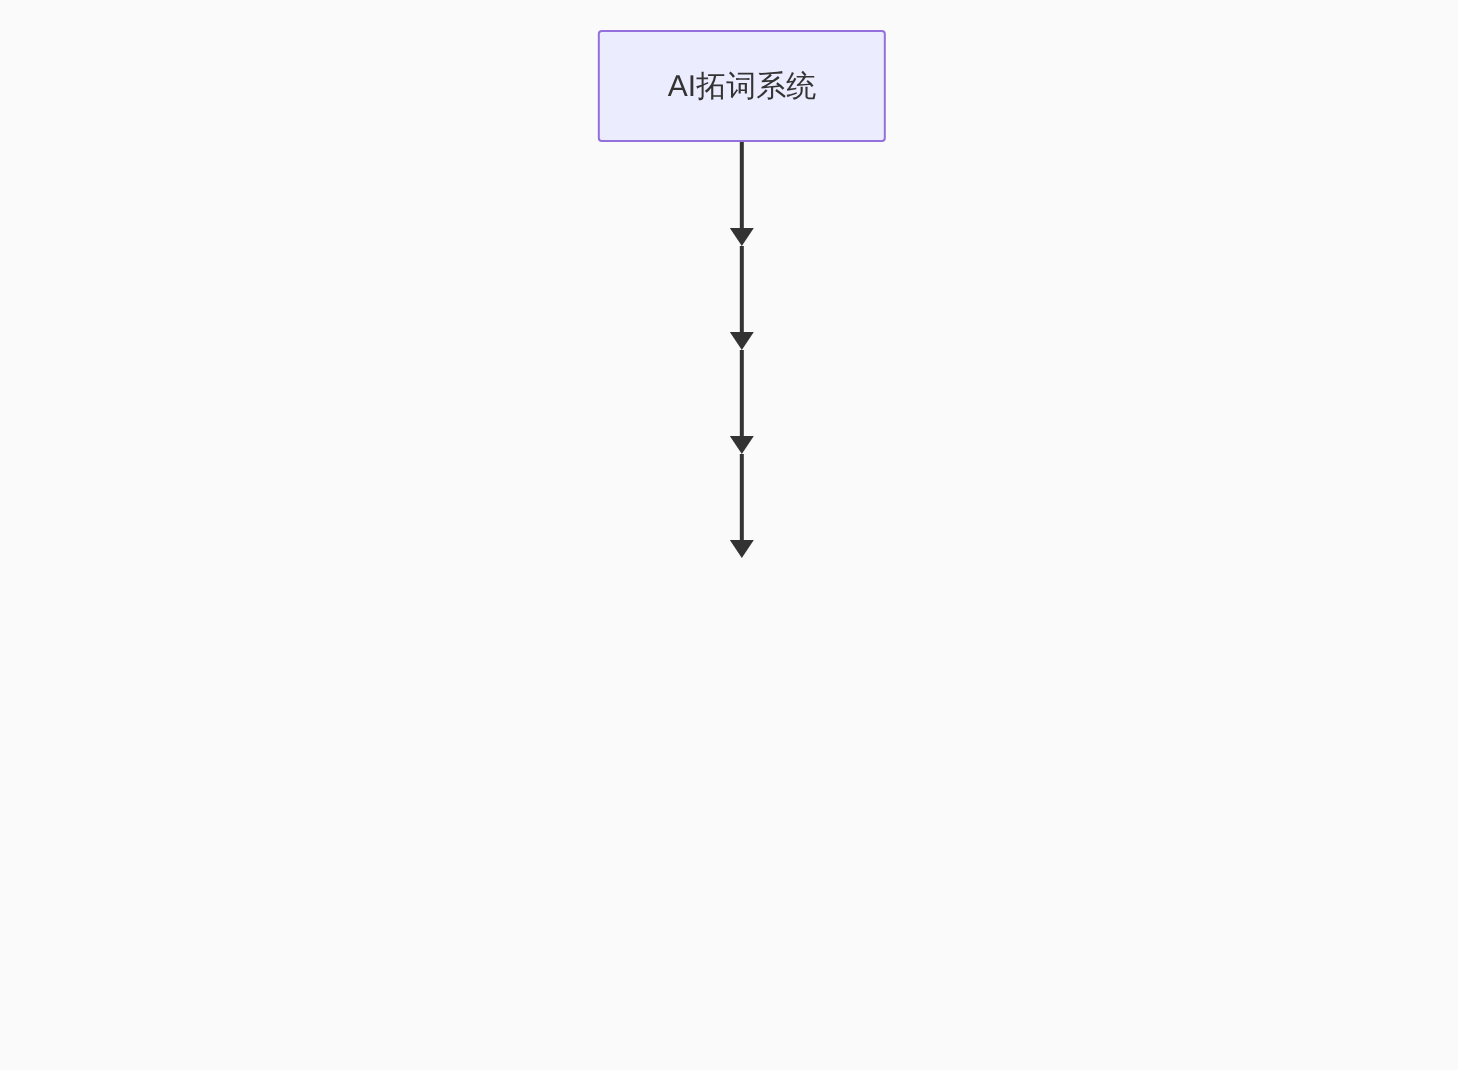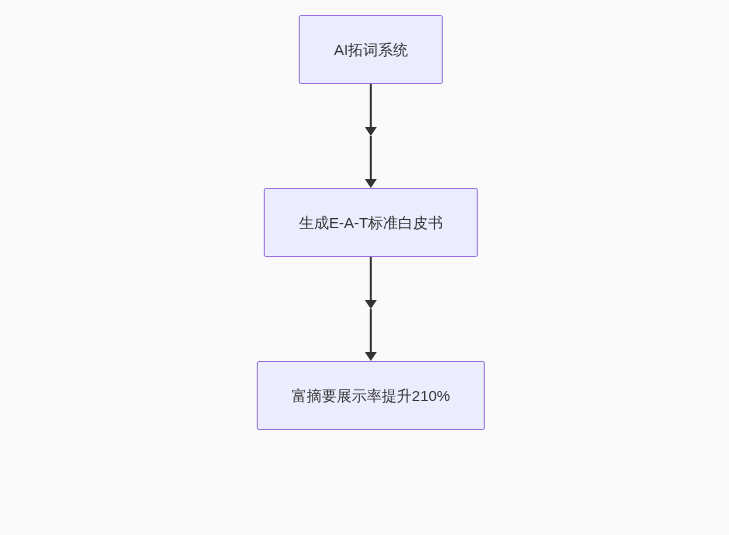--- a/index.html
+++ b/index.html
@@ -22,21 +22,21 @@
     position: absolute;
     left: 371px;
     top: 15px;
     transform: translateX(-50%);
     display: flex;
     flex-direction: column;
     align-items: center;
   }
   .flow-node {
     box-sizing: border-box;
-    height: 69px;
+    height: 56px;
     padding: 16px 34px;
     background: var(--node-fill);
     border: 1px solid var(--node-border);
     border-radius: 2px;
     display: flex;
     align-items: center;
     justify-content: flex-end;
     white-space: nowrap;
   }
   .flow-node .node-label {
@@ -77,32 +77,26 @@
     <div class="arrow-line"></div>
     <div class="arrow-head"></div>
   </div>
 
 
   <div class="flow-arrow">
     <div class="arrow-line"></div>
     <div class="arrow-head"></div>
   </div>
 
-  <div class="flow-node">
-    <span class="node-label">生成E-A-T标准白皮书</span>
-  </div>
 
   <div class="flow-arrow">
     <div class="arrow-line"></div>
     <div class="arrow-head"></div>
   </div>
 
 
   <div class="flow-arrow">
     <div class="arrow-line"></div>
     <div class="arrow-head"></div>
   </div>
 
-  <div class="flow-node">
-    <span class="node-label">富摘要展示率提升210%</span>
-  </div>
 
 </div>
 
 </body></html>

